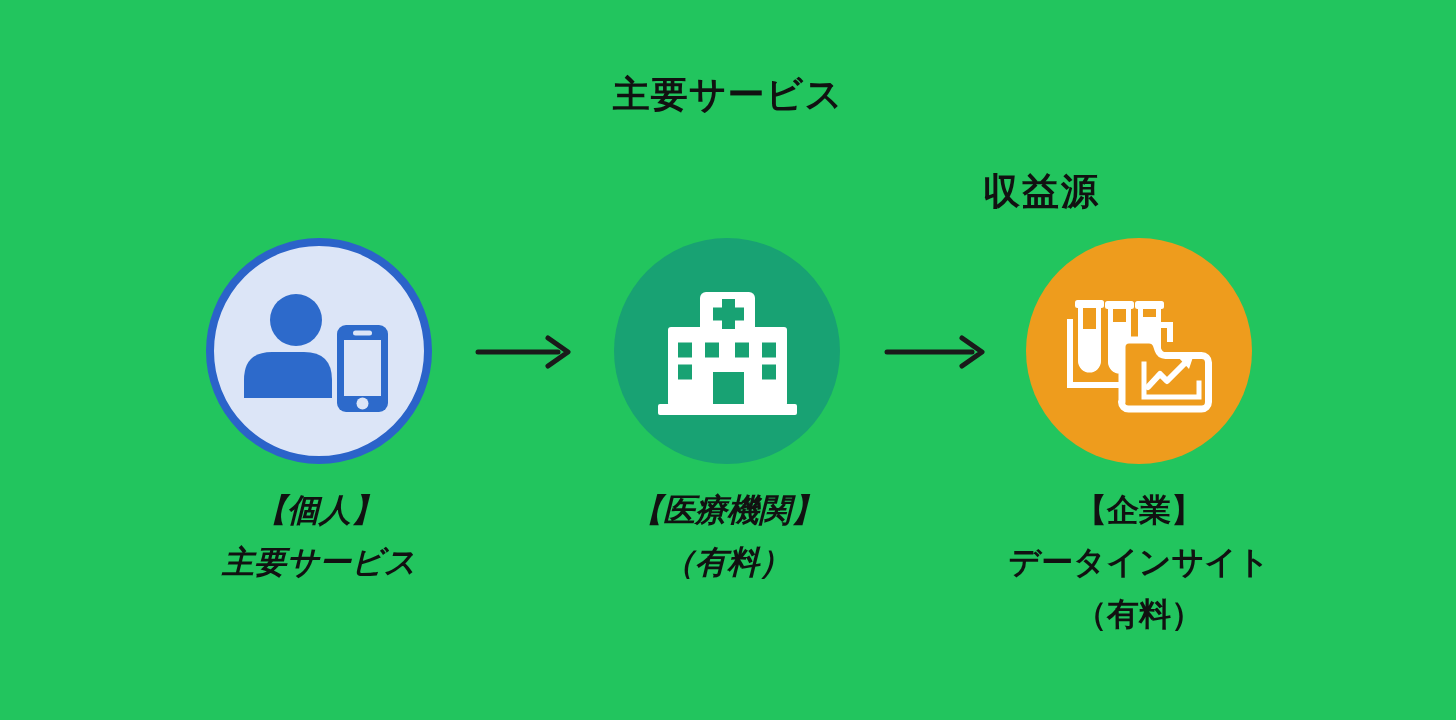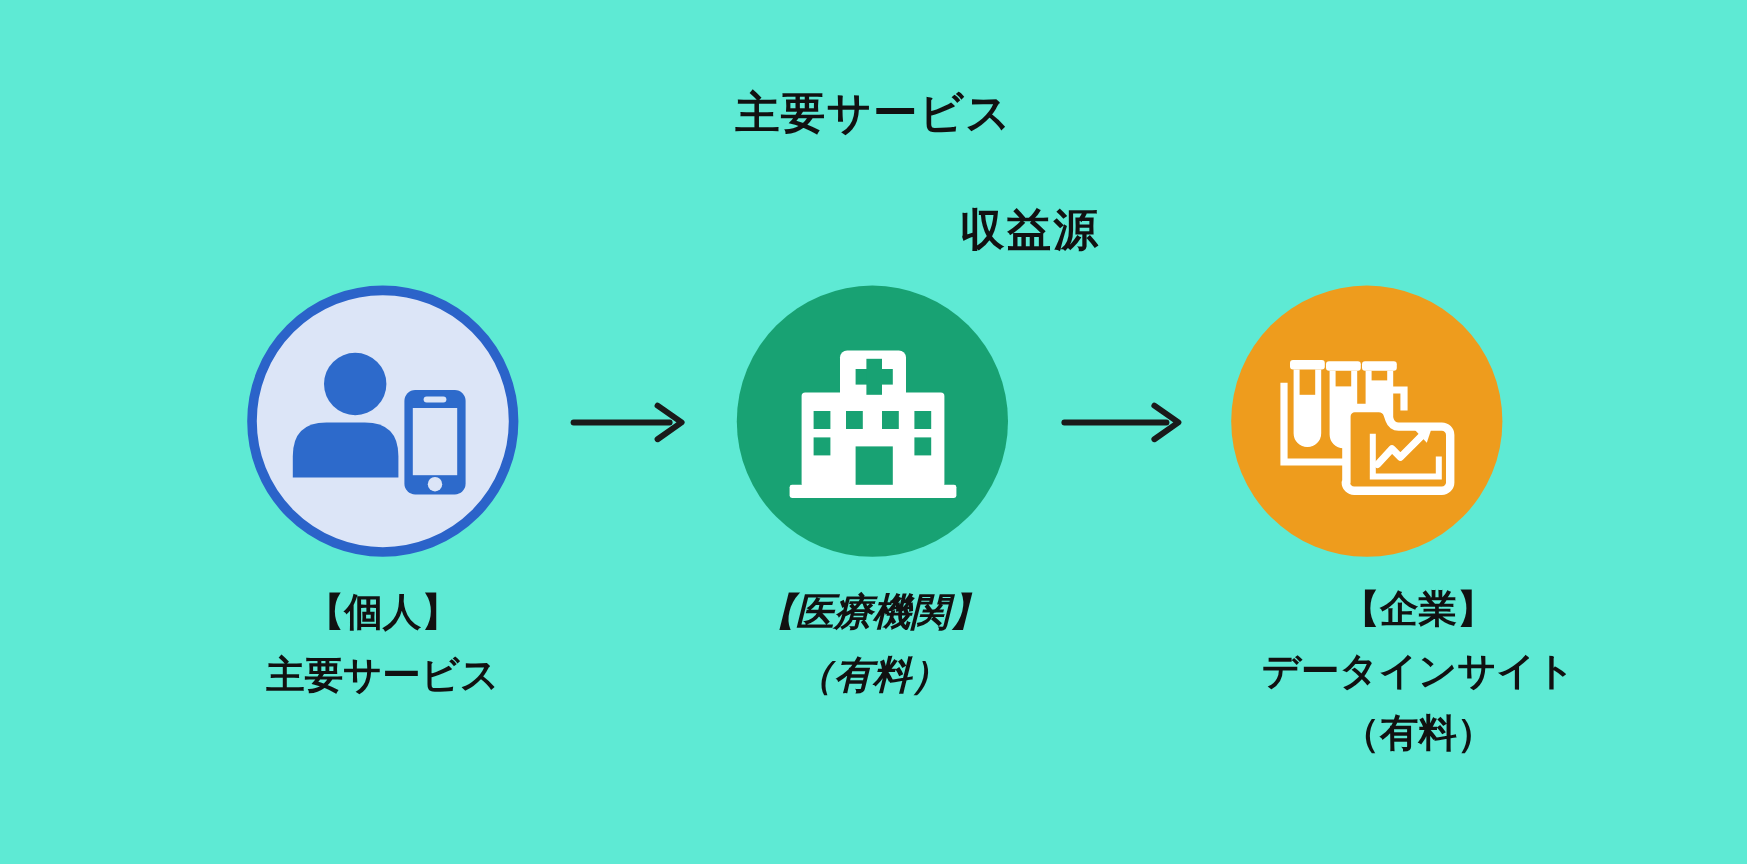--- a/index.html
+++ b/index.html
@@ -5,41 +5,41 @@
   html, body {
     margin: 0;
     padding: 0;
     background: #ffffff;
     font-family: "Liberation Sans", "DejaVu Sans", sans-serif;
   }
   .canvas {
     position: relative;
     width: 1456px;
     height: 720px;
-    background: #5eead4;
+    background: #22c55e;
     overflow: hidden;
     color: #111111;
   }
   .title {
     position: absolute;
     top: 70px;
     left: 0;
     width: 1456px;
     text-align: center;
     font-size: 37px;
     font-weight: 800;
     letter-spacing: 1px;
     color: #111111;
   }
   .revenue-label {
     position: absolute;
     top: 167px;
     left: 800px;
     width: 300px;
-    text-align: left;
+    text-align: right;
     font-size: 37px;
     font-weight: 800;
     letter-spacing: 2px;
     color: #111111;
   }
   .circle {
     position: absolute;
     border-radius: 50%;
     display: flex;
     align-items: center;
@@ -77,23 +77,23 @@
     position: absolute;
     top: 484px;
     width: 460px;
     text-align: center;
     font-size: 32px;
     font-weight: 800;
     line-height: 52px;
     color: #111111;
     white-space: nowrap;
   }
-  .label-individual { left: 89px; }
+  .label-individual { left: 89px; font-style: italic; }
   .label-medical { left: 497px; font-style: italic; }
-  .label-enterprise { left: 952px; font-family: Liberation Mono, monospace; }
+  .label-enterprise { left: 909px; }
 </style>
 </head>
 <body>
 
 <div class="canvas">
 
   <div class="title">主要サービス</div>
 
   <div class="revenue-label">収益源</div>
 

